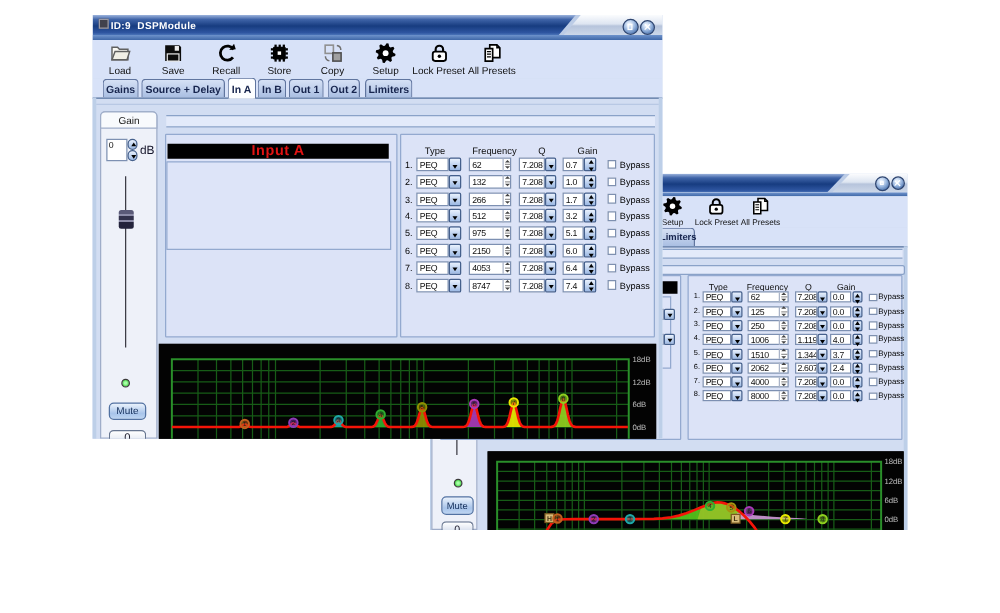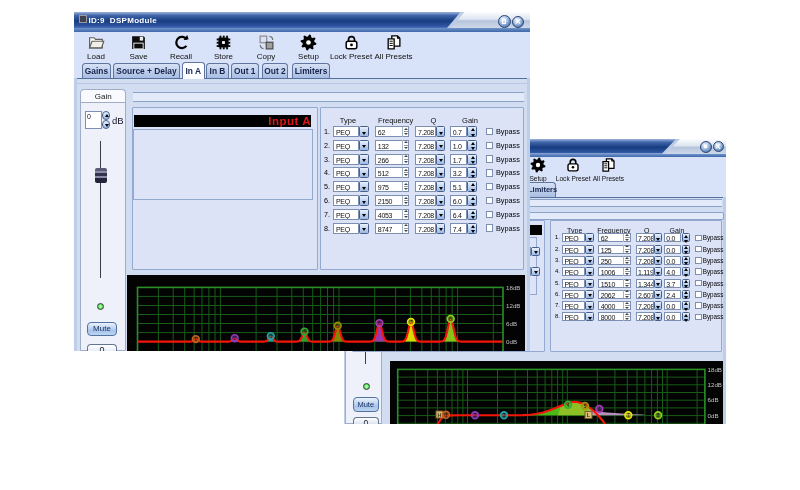--- a/index.html
+++ b/index.html
@@ -460,21 +460,21 @@
     <div class="cbtn" style="left:28.4px;top:108.5px;width:7.5px;height:9px;border-radius:4px">
       <div class="tri" style="left:1.3px;top:3.1px"></div>
     </div>
     <div style="position:absolute;left:38px;top:103px;font-size:9.5px;color:#14142a">dB</div>
     <div style="position:absolute;left:25.8px;top:129.5px;width:1.6px;height:137px;background:#3c3c46"></div>
     <div style="position:absolute;left:21px;top:156px;width:11.5px;height:15px;border-radius:2px;background:linear-gradient(#5a5a78 0 20%,#8c8ca8 20% 30%,#32324c 30% 55%,#8c8ca8 55% 65%,#23233c 65% 100%)"></div>
     <div style="position:absolute;left:23.2px;top:291.5px;width:5px;height:5px;border-radius:50%;background:radial-gradient(#a6ffa6 25%,#17c217);border:1px solid #3a3a3a"></div>
     <div style="position:absolute;left:13px;top:310.5px;width:30px;height:13.5px;border:1px solid #5272a2;border-radius:4px;background:linear-gradient(#eaf2fc,#a8c4ea 65%,#bdd5f2);box-sizing:border-box;font-size:8px;color:#15305c;text-align:center;line-height:12px">Mute</div>
     <div style="position:absolute;left:13px;top:332px;width:30px;height:10px;border:1px solid #66758f;border-bottom:none;border-radius:4px 4px 0 0;background:linear-gradient(#ffffff,#dde4f0);box-sizing:border-box;font-size:9px;color:#202030;text-align:center;line-height:11px">0</div>
     <div class="panel" style="left:58px;top:95.5px;width:185.5px;height:162.5px"></div>
-    <div style="position:absolute;left:60px;top:103px;width:177px;height:12px;background:#000;text-align:right;line-height:12px;font-size:11.5px;font-weight:bold;color:#e21313;letter-spacing:0.5px">Input A</div>
+    <div style="position:absolute;left:60px;top:103px;width:177px;height:12px;background:#000;text-align:center;line-height:12px;font-size:11.5px;font-weight:bold;color:#e21313;letter-spacing:0.5px">Input A</div>
     <div style="position:absolute;left:58.5px;top:117.5px;width:180px;height:71px;border:1px solid #93a9cf;box-sizing:border-box;background:#dde4f8"></div>
     <div class="panel" style="left:245.5px;top:95.5px;width:204px;height:162.5px"></div>
     <div style="position:absolute;left:244px;top:104.5px;width:60px;text-align:center;font-size:7.5px;color:#101010">Type</div>
     <div style="position:absolute;left:291.6px;top:104.5px;width:60px;text-align:center;font-size:7.5px;color:#101010">Frequency</div>
     <div style="position:absolute;left:329.5px;top:104.5px;width:60px;text-align:center;font-size:7.5px;color:#101010">Q</div>
     <div style="position:absolute;left:366px;top:104.5px;width:60px;text-align:center;font-size:7.5px;color:#101010">Gain</div>
     <div style="position:absolute;left:246.5px;top:114.5px;width:9.5px;text-align:right;font-size:7.2px;line-height:11px">1.</div>
     <div class="ibox" style="left:259.4px;top:114.5px;width:25.4px;height:11px;line-height:11px">PEQ</div>
     <div class="cbtn" style="left:284.8px;top:114.5px;width:10.2px;height:11px">
       <div class="tri" style="left:2.5999999999999996px;top:4.5px"></div>

